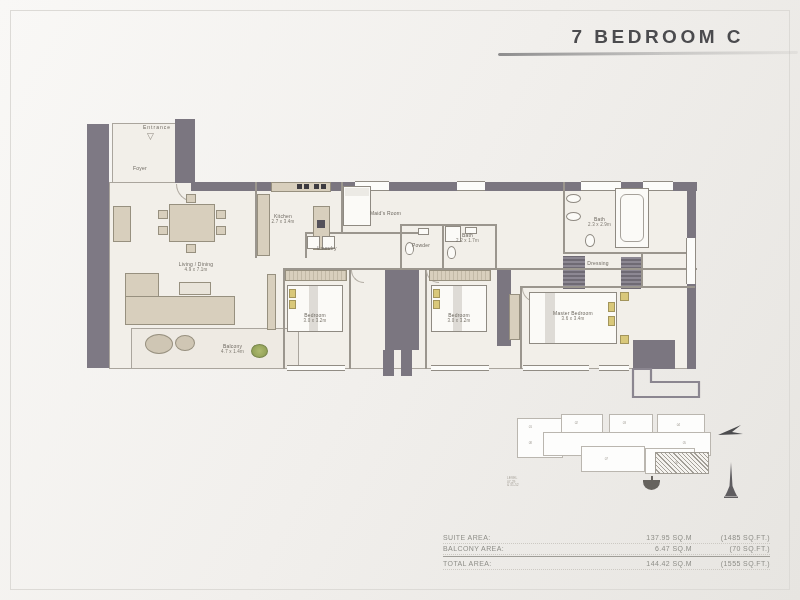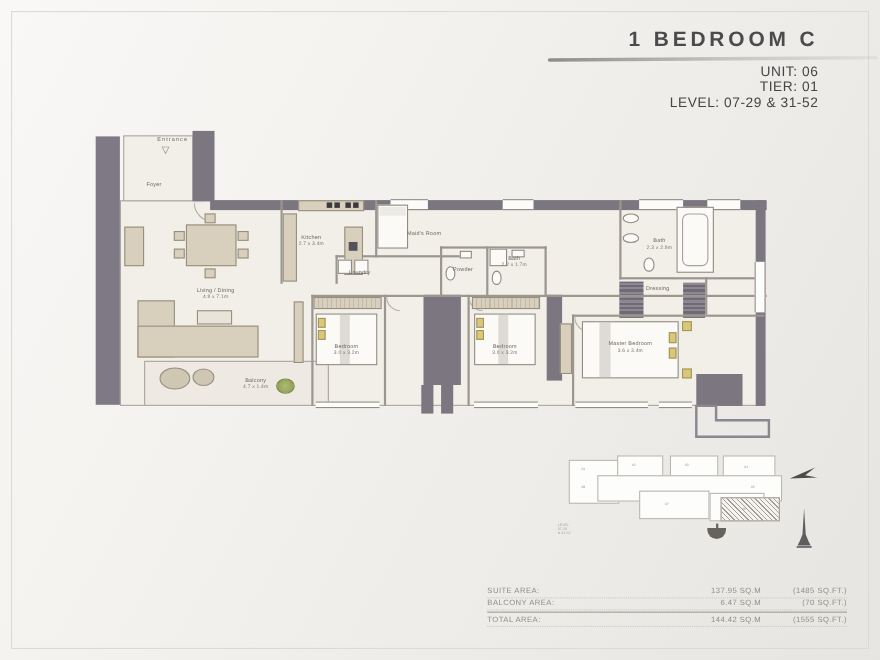--- a/index.html
+++ b/index.html
@@ -49,27 +49,22 @@
   .aval{display:inline-flex}
   .sqm{min-width:88px;text-align:right}
   .sqft{min-width:78px;text-align:right}
 </style>
 </head>
 <body>
 
 <div class="page">
   <div class="frame"></div>
 
-  <div class="title">1 BEDROOM C</div>
+  <div class="title">7 BEDROOM C</div>
   <div class="smudge"></div>
-  <div class="meta">
-    <div>UNIT: 06</div>
-    <div>TIER: 01</div>
-    <div>LEVEL: 07-29 &amp; 31-52</div>
-  </div>
 
   <div class="plan">
 
     <div class="roombox" style="left:24px;top:64px;width:586px;height:187px"></div>
     <div class="roombox" style="left:27px;top:5px;width:64px;height:60px"></div>
     <div class="roombox" style="left:46px;top:210px;width:168px;height:41px;background:#eeeae3"></div>
 
     <div class="wall" style="left:2px;top:6px;width:22px;height:244px;background:#7e7984"></div>
     <div class="wall" style="left:90px;top:1px;width:20px;height:64px"></div>
     <div class="wall" style="left:106px;top:64px;width:506px;height:9px"></div>

